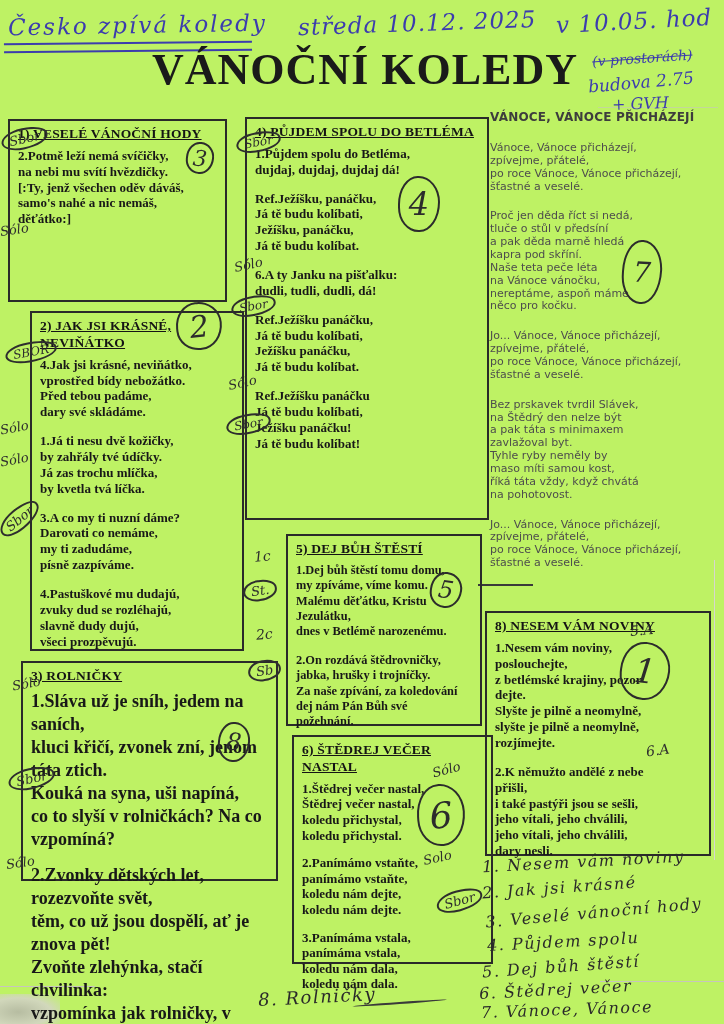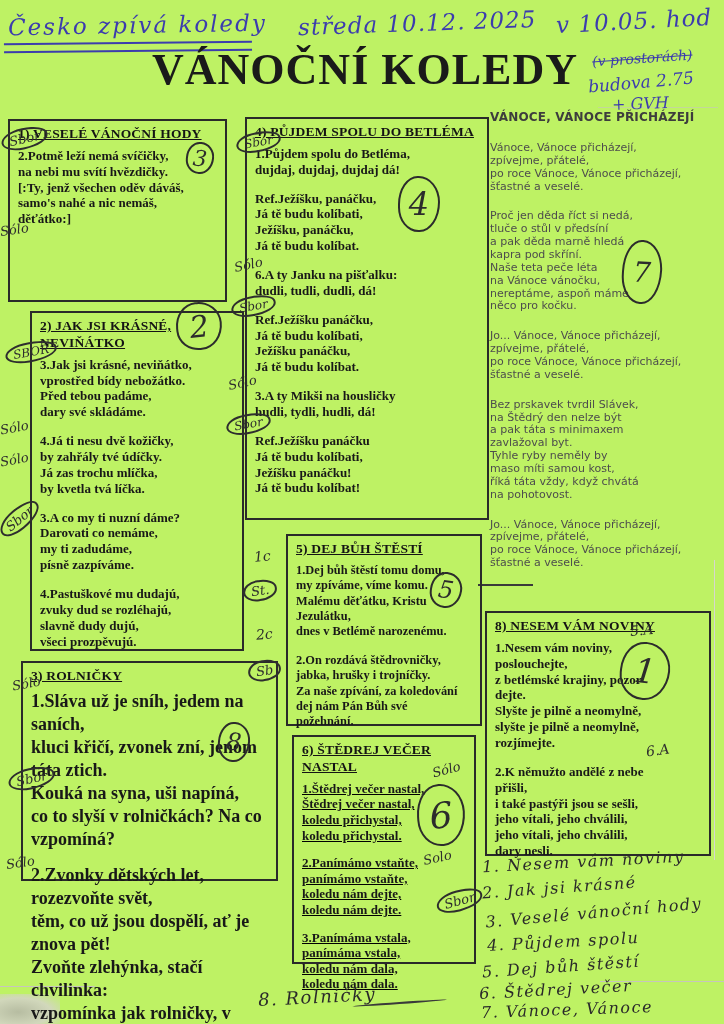--- a/index.html
+++ b/index.html
@@ -64,25 +64,25 @@
     <p class="stanza">2.Potmě leží nemá svíčičky,
 na nebi mu svítí hvězdičky.
 [:Ty, jenž všechen oděv dáváš,
 samo's nahé a nic nemáš,
 děťátko:]</p>
   </div>
 
   <div class="box" id="box-1" style="left:30px;top:311px;width:214px;height:340px;">
     <h3 class="song-title">2) JAK JSI KRÁSNÉ,
 NEVIŇÁTKO</h3>
-    <p class="stanza">3.Jak jsi krásné, neviňátko,
+    <p class="stanza">4.Jak jsi krásné, neviňátko,
 vprostřed bídy nebožátko.
 Před tebou padáme,
 dary své skládáme.</p>
-    <p class="stanza">4.Já ti nesu dvě kožičky,
+    <p class="stanza">1.Já ti nesu dvě kožičky,
 by zahřály tvé údíčky.
 Já zas trochu mlíčka,
 by kvetla tvá líčka.</p>
     <p class="stanza">3.A co my ti nuzní dáme?
 Darovati co nemáme,
 my ti zadudáme,
 písně zazpíváme.</p>
     <p class="stanza">4.Pastuškové mu dudajú,
 zvuky dud se rozléhajú,
 slavně dudy dujú,
@@ -110,43 +110,41 @@
     <p class="stanza">Ref.Ježíšku, panáčku,
 Já tě budu kolíbati,
 Ježíšku, panáčku,
 Já tě budu kolíbat.</p>
     <p class="stanza">6.A ty Janku na pišťalku:
 dudli, tudli, dudli, dá!</p>
     <p class="stanza">Ref.Ježíšku panáčku,
 Já tě budu kolíbati,
 Ježíšku panáčku,
 Já tě budu kolíbat.</p>
-    <p class="stanza">3.A ty Mikši na housličky
-hudli, tydli, hudli, dá!</p>
     <p class="stanza">Ref.Ježíšku panáčku
 Já tě budu kolíbati,
 Ježíšku panáčku!
 Já tě budu kolíbat!</p>
   </div>
 
   <div class="box" id="box-4" style="left:286px;top:534px;width:196px;height:192px;">
     <h3 class="song-title">5) DEJ BŮH ŠTĚSTÍ</h3>
     <p class="stanza">1.Dej bůh štěstí tomu domu,
 my zpíváme, víme komu.
 Malému děťátku, Kristu
 Jezulátku,
 dnes v Betlémě narozenému.</p>
     <p class="stanza">2.On rozdává štědrovničky,
 jabka, hrušky i trojníčky.
 Za naše zpívání, za koledování
 dej nám Pán Bůh své
 požehnání.</p>
   </div>
 
-  <div class="box" id="box-5" style="left:292px;top:735px;width:184px;height:229px;text-decoration:underline;">
+  <div class="box" id="box-5" style="left:292px;top:735px;width:201px;height:229px;">
     <h3 class="song-title">6) ŠTĚDREJ VEČER NASTAL</h3>
     <p class="stanza">1.Štědrej večer nastal,
 Štědrej večer nastal,
 koledu přichystal,
 koledu přichystal.</p>
     <p class="stanza">2.Panímámo vstaňte,
 panímámo vstaňte,
 koledu nám dejte,
 koledu nám dejte.</p>
     <p class="stanza">3.Panímáma vstala,

